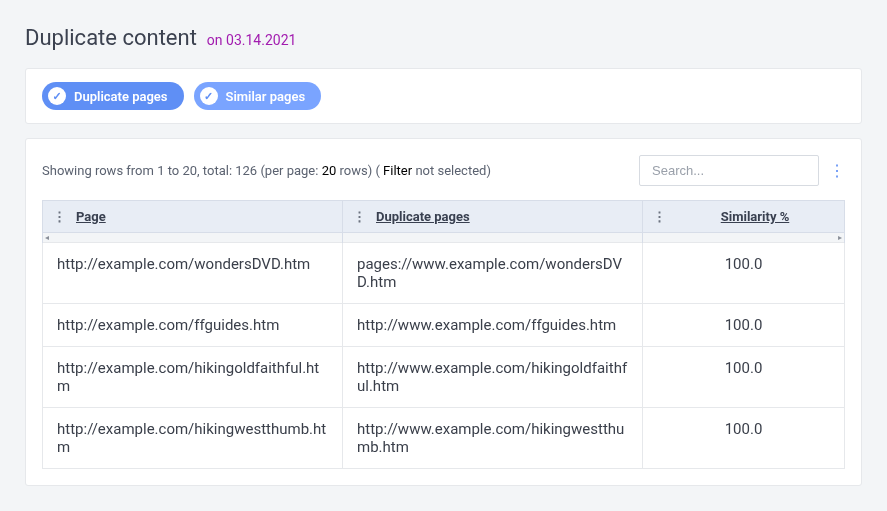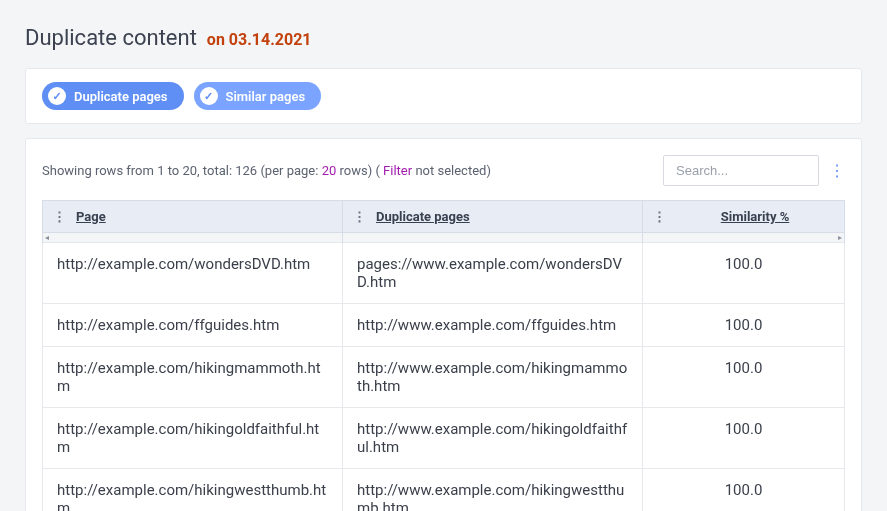--- a/index.html
+++ b/index.html
@@ -8,21 +8,21 @@
     background: #f3f5f7;
     color: #3a3f4a;
     font-size: 13px;
     width: 887px;
     height: 511px;
     overflow: hidden;
   }
   .container { padding: 25px; }
   .page-header { display: flex; align-items: baseline; gap: 10px; margin-bottom: 18px; }
   .page-title { font-size: 22px; font-weight: 400; color: #3c4250; }
-  .page-date  { font-size: 16px; color: #c2410c; font-weight: bold; }
+  .page-date  { font-size: 14px; color: #a21caf; }
   .card {
     background: #fff;
     border: 1px solid #e6e8eb;
     border-radius: 3px;
     padding: 13px 16px;
     margin-bottom: 14px;
   }
   .pill-row { display: flex; gap: 10px; }
   .pill {
     display: inline-flex; align-items: center; gap: 8px;
@@ -46,25 +46,25 @@
     background: #fff;
     border: 1px solid #e6e8eb;
     border-radius: 3px;
     padding: 16px;
   }
   .table-toolbar {
     display: flex; align-items: center; justify-content: space-between;
     margin-bottom: 14px;
   }
   .rows-info { color: #5b6270; font-size: 13px; }
-  .rows-info .link { color: #a21caf; cursor: pointer; }
+  .rows-info .link { color: #000000; cursor: pointer; }
   .toolbar-right { display: flex; align-items: center; gap: 10px; }
   .search-input {
     border: 1px solid #d7dbe1; border-radius: 2px;
-    padding: 7px 12px; font-size: 13px; width: 156px;
+    padding: 7px 12px; font-size: 13px; width: 180px;
     color: #b91c1c;
   }
   .search-input::placeholder { color: #9aa0aa; }
   .kebab {
     color: #5f8ff5; font-size: 16px; cursor: pointer;
     width: 16px; text-align: center; user-select: none;
   }
   
   .tbl { width: 100%; border-collapse: collapse; table-layout: fixed; }
   .tbl thead th {
@@ -180,25 +180,20 @@
             <td>http://example.com/wondersDVD.htm</td>
             <td>pages://www.example.com/wondersDVD.htm</td>
             <td class="center">100.0</td>
           </tr>
           <tr>
             <td>http://example.com/ffguides.htm</td>
             <td>http://www.example.com/ffguides.htm</td>
             <td class="center">100.0</td>
           </tr>
           <tr>
-            <td>http://example.com/hikingmammoth.htm</td>
-            <td>http://www.example.com/hikingmammoth.htm</td>
-            <td class="center">100.0</td>
-          </tr>
-          <tr>
             <td>http://example.com/hikingoldfaithful.htm</td>
             <td>http://www.example.com/hikingoldfaithful.htm</td>
             <td class="center">100.0</td>
           </tr>
           <tr>
             <td>http://example.com/hikingwestthumb.htm</td>
             <td>http://www.example.com/hikingwestthumb.htm</td>
             <td class="center">100.0</td>
           </tr>
         </tbody>

